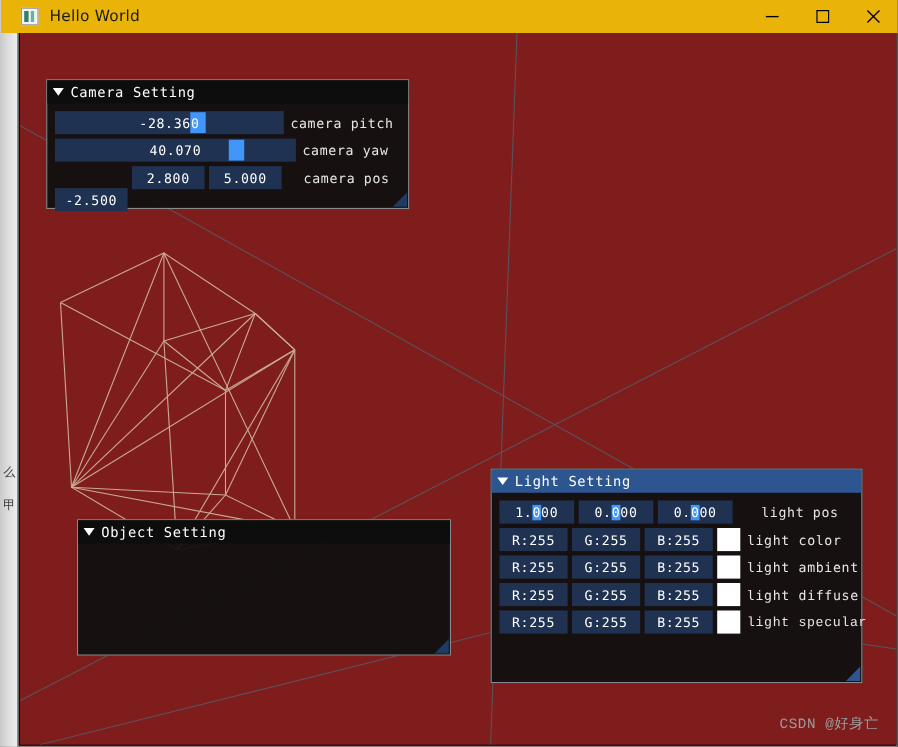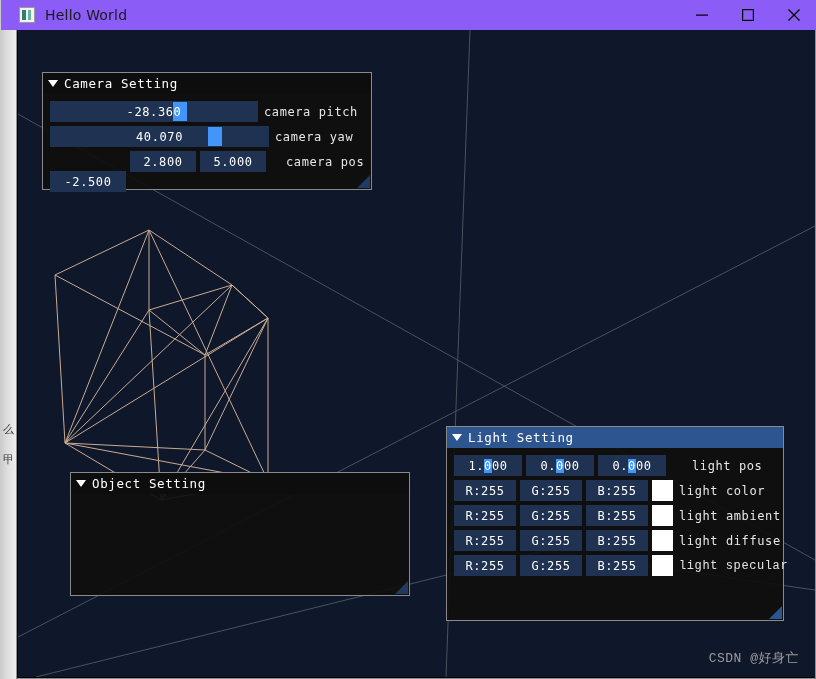--- a/index.html
+++ b/index.html
@@ -54,21 +54,21 @@
     box-sizing: border-box;
   }
 
   
   #titlebar {
     position: absolute;
     left: -16px;
     top: 0;
     width: 816px;
     height: 30px;
-    background: #8b5cf6;
+    background: #eab308;
     display: flex;
     align-items: center;
     box-sizing: border-box;
   }
   #app-icon {
     width: 16px;
     height: 16px;
     margin-left: 18px;
     border: 1px solid #9a9a9a;
     background: #f3f3f3;
@@ -108,21 +108,21 @@
   }
   .wbtn svg { display: block; }
 
   
   #viewport {
     position: absolute;
     left: 1px;
     top: 30px;
     width: 797px;
     height: 647px;
-    background: #0f172a;
+    background: #7f1d1d;
     overflow: hidden;
   }
   #gl-canvas { display: block; }
 
   
   .imgui-window {
     position: absolute;
     background: #0f0f0fee;
     border: 1px solid #8a8a8a;
     box-sizing: border-box;
@@ -339,21 +339,21 @@
 
           <div class="row">
             <div class="slider" style="width:219px;">
               <span class="grab" style="left:72%;"></span>
               <span class="sval">40.070</span>
             </div>
             <span class="wlabel">camera yaw</span>
           </div>
 
           <div class="row">
-            <div class="numbox" style="width:76px;margin-top:40px;">-2.500</div>
+            <div class="numbox" style="width:66px;margin-top:40px;">-2.500</div>
             <div class="numbox" style="width:66px;">2.800</div>
             <div class="numbox" style="width:66px;">5.000</div>
             <span class="wlabel" style="margin-left:16px;">camera pos</span>
           </div>
 
         </div>
         <span class="grip dim"></span>
       </div>
 
       <div class="imgui-window" id="panel-object">

